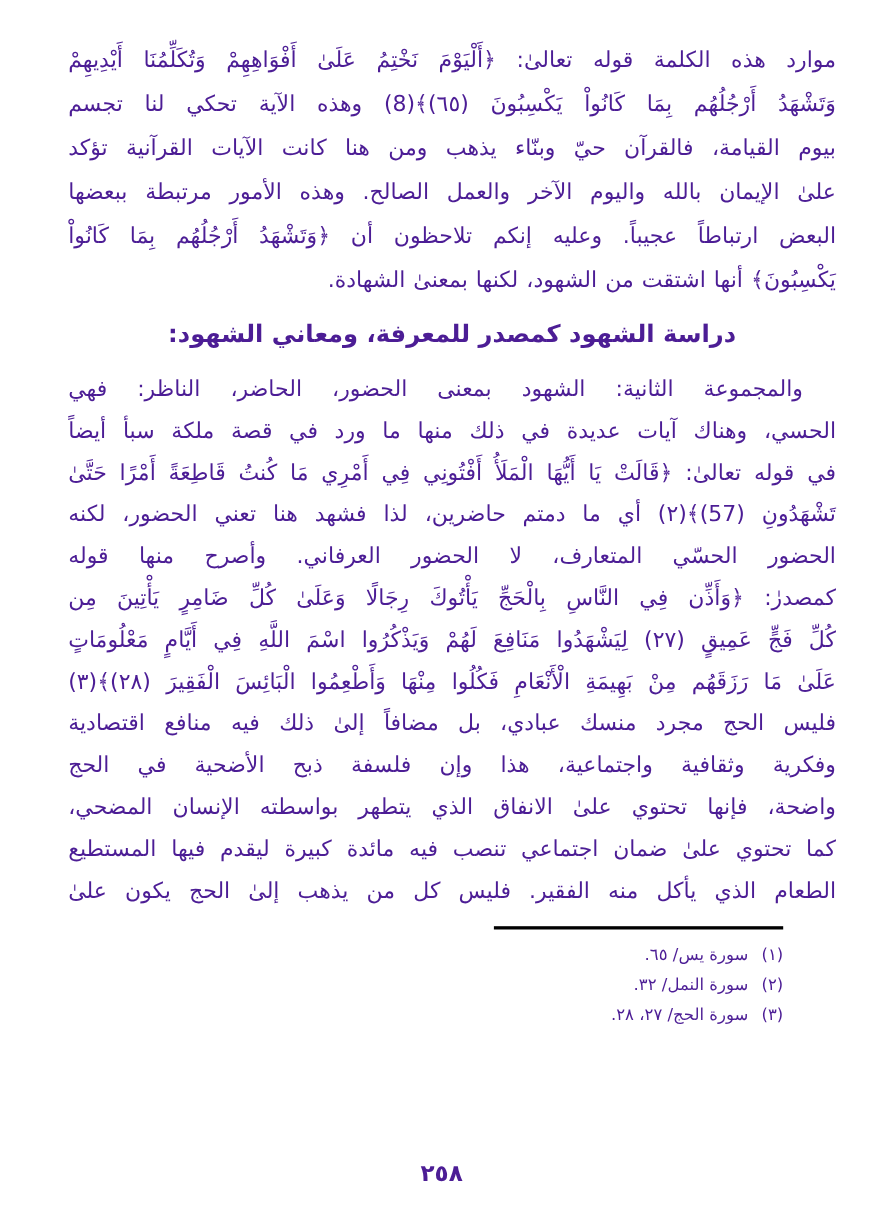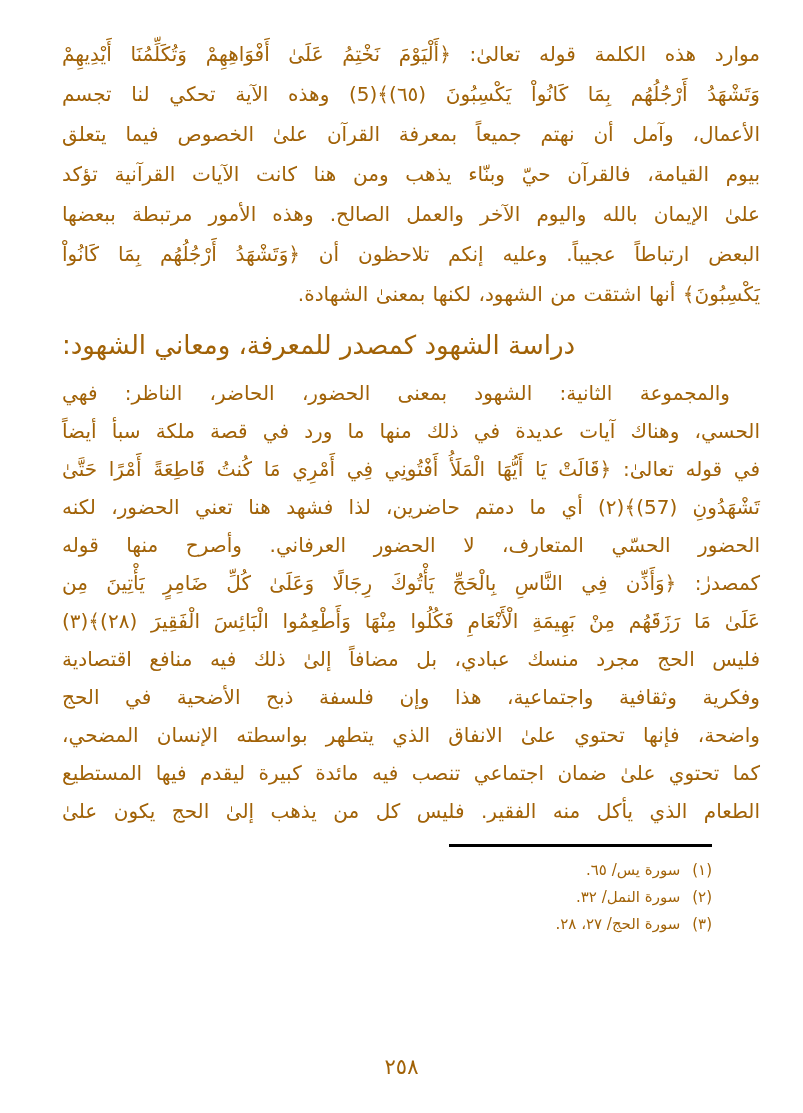--- a/index.html
+++ b/index.html
@@ -6,21 +6,21 @@
     margin: 0;
     padding: 0;
     background: #e8e8e8;
   }
   .page {
     position: relative;
     width: 803px;
     height: 1113px;
     margin: 0 auto;
     background: #ffffff;
-    color: #a16207;
+    color: #4c1d95;
     direction: rtl;
     font-family: "DejaVu Sans", sans-serif;
     overflow: hidden;
   }
   .content {
     position: absolute;
     top: 34px;
     right: 43px;
     left: 62px;
   }
@@ -38,24 +38,24 @@
   .para2 .line {
     line-height: 38px;
   }
   .line.no-stretch {
     text-align-last: right;
   }
   .line.indent {
     text-indent: 30px;
   }
   .section-heading {
-    font-size: 26px;
-    font-weight: normal;
+    font-size: 22px;
+    font-weight: bold;
     line-height: 34px;
-    text-align: left;
+    text-align: center;
     margin: 14px 0 12px 0;
   }
   .footnote-separator {
     width: 263px;
     height: 3px;
     background: #000000;
     border: none;
     margin: 14px 48px 10px 0;
   }
   .footnotes {
@@ -74,49 +74,49 @@
   .footnote-text {
     flex: 0 1 auto;
   }
   .page-number {
     position: absolute;
     bottom: 34px;
     left: 0;
     right: 0;
     text-align: center;
     font-size: 21px;
-    font-weight: normal;
+    font-weight: bold;
     letter-spacing: 3px;
   }
 </style>
 </head>
 <body>
 
 <div class="page">
   <div class="content">
 
     <div class="para para1">
       <div class="line">موارد هذه الكلمة قوله تعالىٰ: ﴿أَلْيَوْمَ نَخْتِمُ عَلَىٰ أَفْوَاهِهِمْ وَتُكَلِّمُنَا أَيْدِيهِمْ</div>
-      <div class="line">وَتَشْهَدُ أَرْجُلُهُم بِمَا كَانُواْ يَكْسِبُونَ (٦٥)﴾(5) وهذه الآية تحكي لنا تجسم</div>
-      <div class="line">الأعمال، وآمل أن نهتم جميعاً بمعرفة القرآن علىٰ الخصوص فيما يتعلق</div>
+      <div class="line">وَتَشْهَدُ أَرْجُلُهُم بِمَا كَانُواْ يَكْسِبُونَ (٦٥)﴾(8) وهذه الآية تحكي لنا تجسم</div>
       <div class="line">بيوم القيامة، فالقرآن حيّ وبنّاء يذهب ومن هنا كانت الآيات القرآنية تؤكد</div>
       <div class="line">علىٰ الإيمان بالله واليوم الآخر والعمل الصالح. وهذه الأمور مرتبطة ببعضها</div>
       <div class="line">البعض ارتباطاً عجيباً. وعليه إنكم تلاحظون أن ﴿وَتَشْهَدُ أَرْجُلُهُم بِمَا كَانُواْ</div>
       <div class="line no-stretch">يَكْسِبُونَ﴾ أنها اشتقت من الشهود، لكنها بمعنىٰ الشهادة.</div>
     </div>
 
     <h2 class="section-heading">دراسة الشهود كمصدر للمعرفة، ومعاني الشهود:</h2>
 
     <div class="para para2">
       <div class="line indent">والمجموعة الثانية: الشهود بمعنى الحضور، الحاضر، الناظر: فهي</div>
       <div class="line">الحسي، وهناك آيات عديدة في ذلك منها ما ورد في قصة ملكة سبأ أيضاً</div>
       <div class="line">في قوله تعالىٰ: ﴿قَالَتْ يَا أَيُّهَا الْمَلَأُ أَفْتُونِي فِي أَمْرِي مَا كُنتُ قَاطِعَةً أَمْرًا حَتَّىٰ</div>
       <div class="line">تَشْهَدُونِ (57)﴾(٢) أي ما دمتم حاضرين، لذا فشهد هنا تعني الحضور، لكنه</div>
       <div class="line">الحضور الحسّي المتعارف، لا الحضور العرفاني. وأصرح منها قوله</div>
       <div class="line">كمصدرٰ: ﴿وَأَذِّن فِي النَّاسِ بِالْحَجِّ يَأْتُوكَ رِجَالًا وَعَلَىٰ كُلِّ ضَامِرٍ يَأْتِينَ مِن</div>
+      <div class="line">كُلِّ فَجٍّ عَمِيقٍ (٢٧) لِيَشْهَدُوا مَنَافِعَ لَهُمْ وَيَذْكُرُوا اسْمَ اللَّهِ فِي أَيَّامٍ مَعْلُومَاتٍ</div>
       <div class="line">عَلَىٰ مَا رَزَقَهُم مِنْ بَهِيمَةِ الْأَنْعَامِ فَكُلُوا مِنْهَا وَأَطْعِمُوا الْبَائِسَ الْفَقِيرَ (٢٨)﴾(٣)</div>
       <div class="line">فليس الحج مجرد منسك عبادي، بل مضافاً إلىٰ ذلك فيه منافع اقتصادية</div>
       <div class="line">وفكرية وثقافية واجتماعية، هذا وإن فلسفة ذبح الأضحية في الحج</div>
       <div class="line">واضحة، فإنها تحتوي علىٰ الانفاق الذي يتطهر بواسطته الإنسان المضحي،</div>
       <div class="line">كما تحتوي علىٰ ضمان اجتماعي تنصب فيه مائدة كبيرة ليقدم فيها المستطيع</div>
       <div class="line">الطعام الذي يأكل منه الفقير. فليس كل من يذهب إلىٰ الحج يكون علىٰ</div>
     </div>
 
     <hr class="footnote-separator">
 

